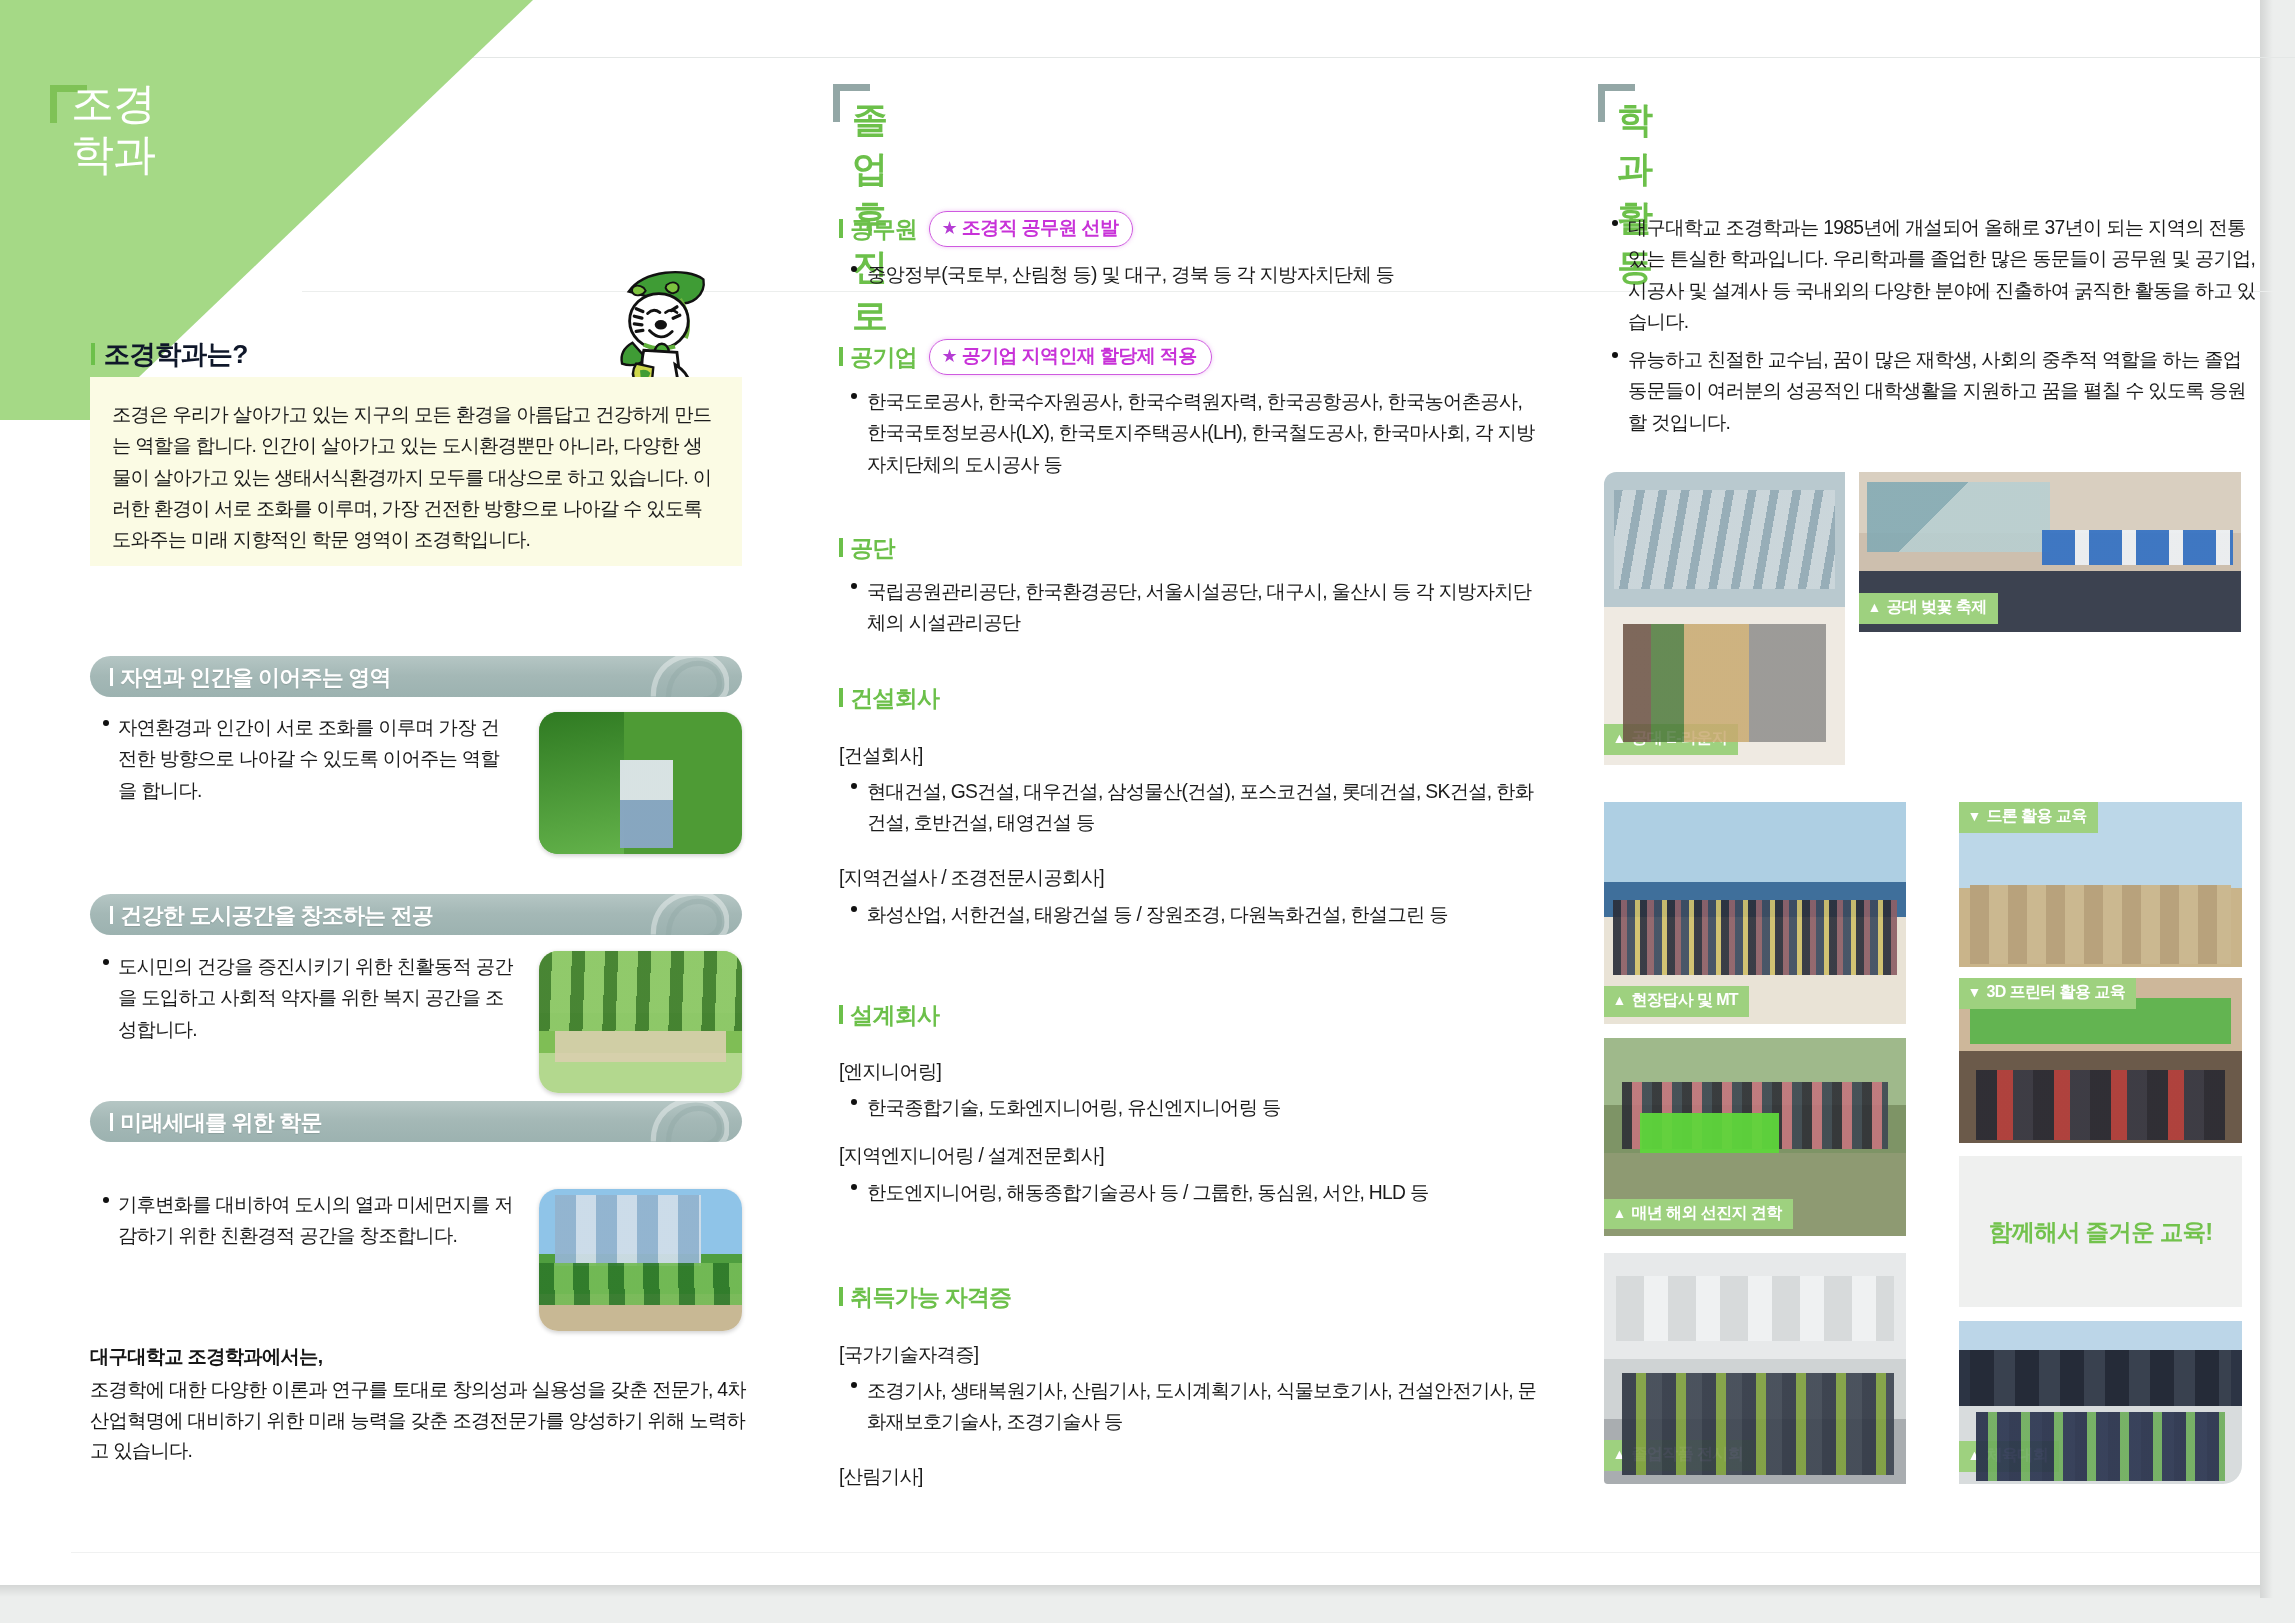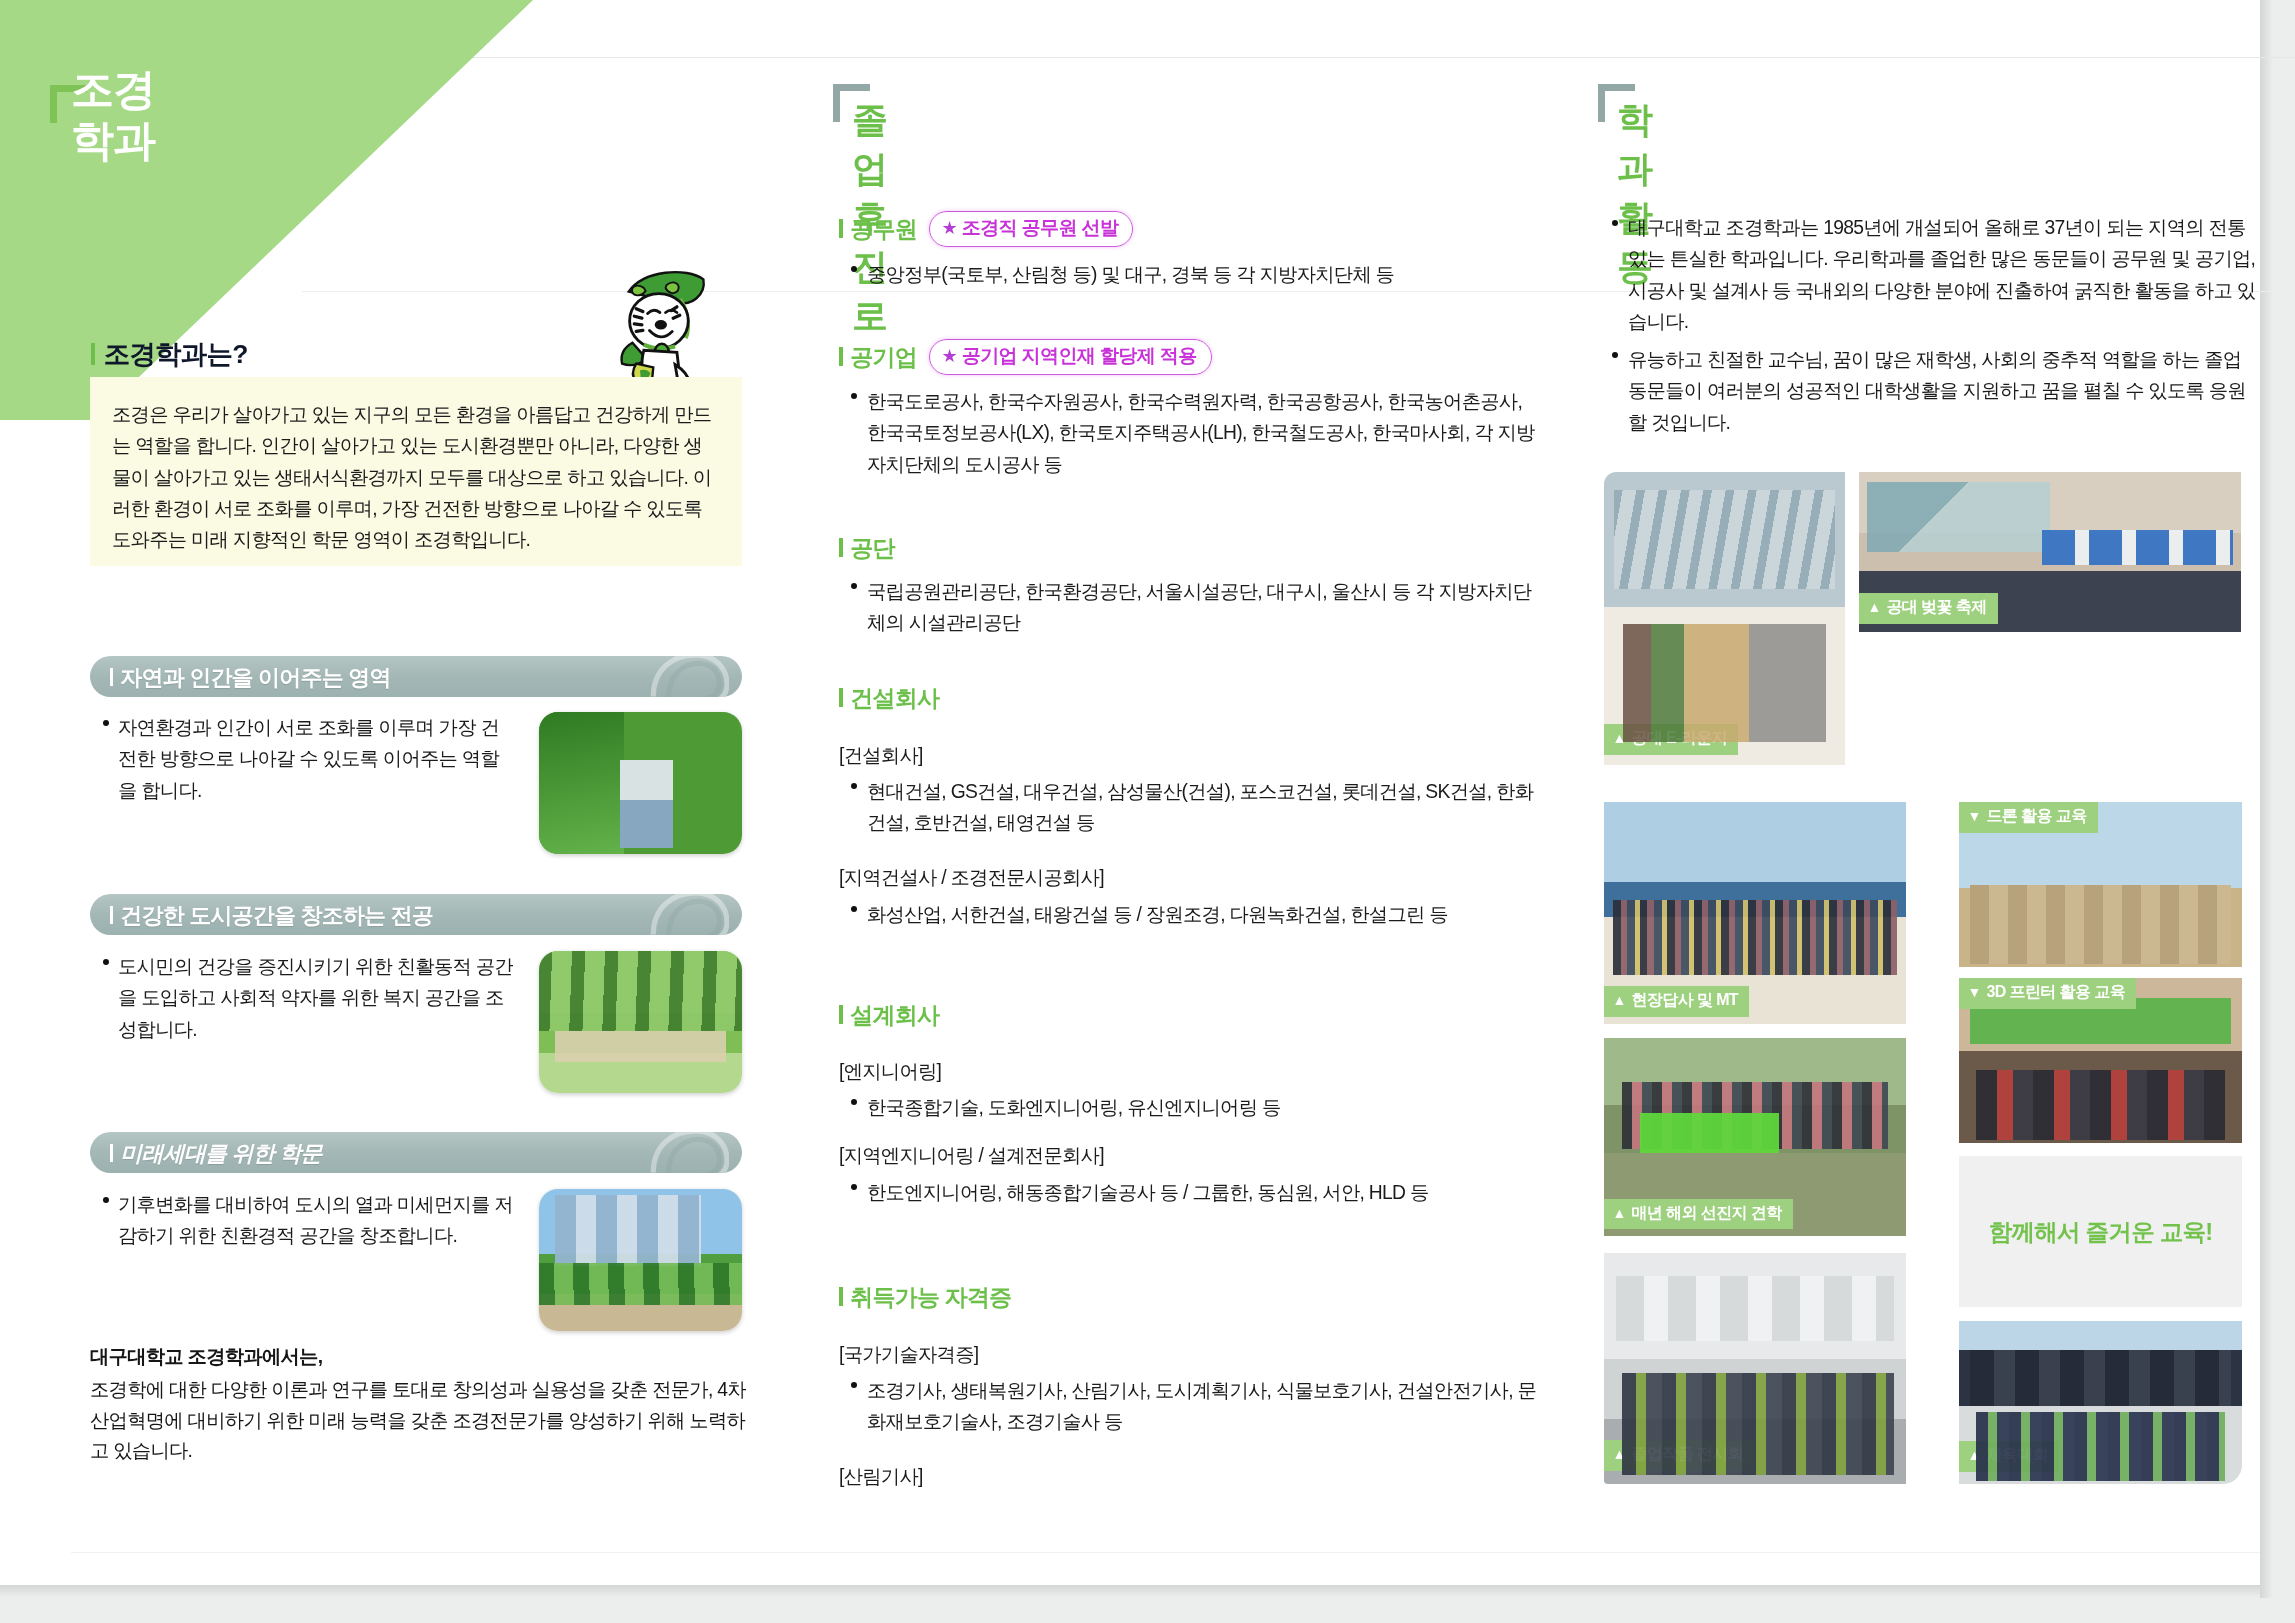--- a/index.html
+++ b/index.html
@@ -41,22 +41,22 @@
 
   
   .bracket{ position:absolute; width:37px; height:38px; }
   .bracket i{ position:absolute; background:#7fc256; }
   .bracket i.h{ left:0; top:0; width:37px; height:7px; }
   .bracket i.v{ left:0; top:0; width:7px; height:38px; }
   .bracket.grey i{ background:#93a7a6; }
 
   
   .dept-title{
-    position:absolute; left:71px; top:64px;
-    color:#ffffff; font-weight:700; font-size:43px; line-height:1.18;
+    position:absolute; left:71px; top:78px;
+    color:#ffffff; font-weight:400; font-size:43px; line-height:1.18;
     letter-spacing:-0.9px;
   }
   .mascot{ position:absolute; left:587px; top:250px; width:142px; height:142px; }
 
   .q-title{
     position:absolute; left:91px; top:337px;
     color:#0f172a; font-weight:700; font-size:26.4px; letter-spacing:-0.7px;
   }
   .q-title .bar{ display:inline-block; width:4.2px; height:22px; background:#6cc04a;
     vertical-align:-1.9px; margin-right:8.5px;}
@@ -312,21 +312,21 @@
       <path d="M62 100 C62 52 92 26 126 26 C152 26 170 44 170 68 C170 90 154 102 136 102" fill="none" stroke="#8fa6a4" stroke-width="11"></path>
     </svg>
   </div>
   <div class="feat-body" style="top:951px; left:90px; height:156px;">
     <div class="txt">
       <span class="bul"></span><span>도시민의 건강을 증진시키기 위한 친활동적 공간을 도입하고 사회적 약자를 위한 복지 공간을 조성합니다.</span>
     </div>
     <div class="feat-img im-park"></div>
   </div>
 
-  <div class="feat-head" style="top:1132px;font-style:italic;">
+  <div class="feat-head" style="top:1101px;">
     <div class="lbl">
       <span class="bar"></span><span>미래세대를 위한 학문</span>
     </div>
     <svg class="deco" viewBox="0 0 190 110">
       <path d="M30 96 C30 40 70 8 120 8 C160 8 186 36 186 70 C186 96 168 108 146 108" fill="none" stroke="#fff" stroke-width="11"></path>
       <path d="M62 100 C62 52 92 26 126 26 C152 26 170 44 170 68 C170 90 154 102 136 102" fill="none" stroke="#8fa6a4" stroke-width="11"></path>
     </svg>
   </div>
   <div class="feat-body" style="top:1189px; left:90px; height:156px;">
     <div class="txt">

